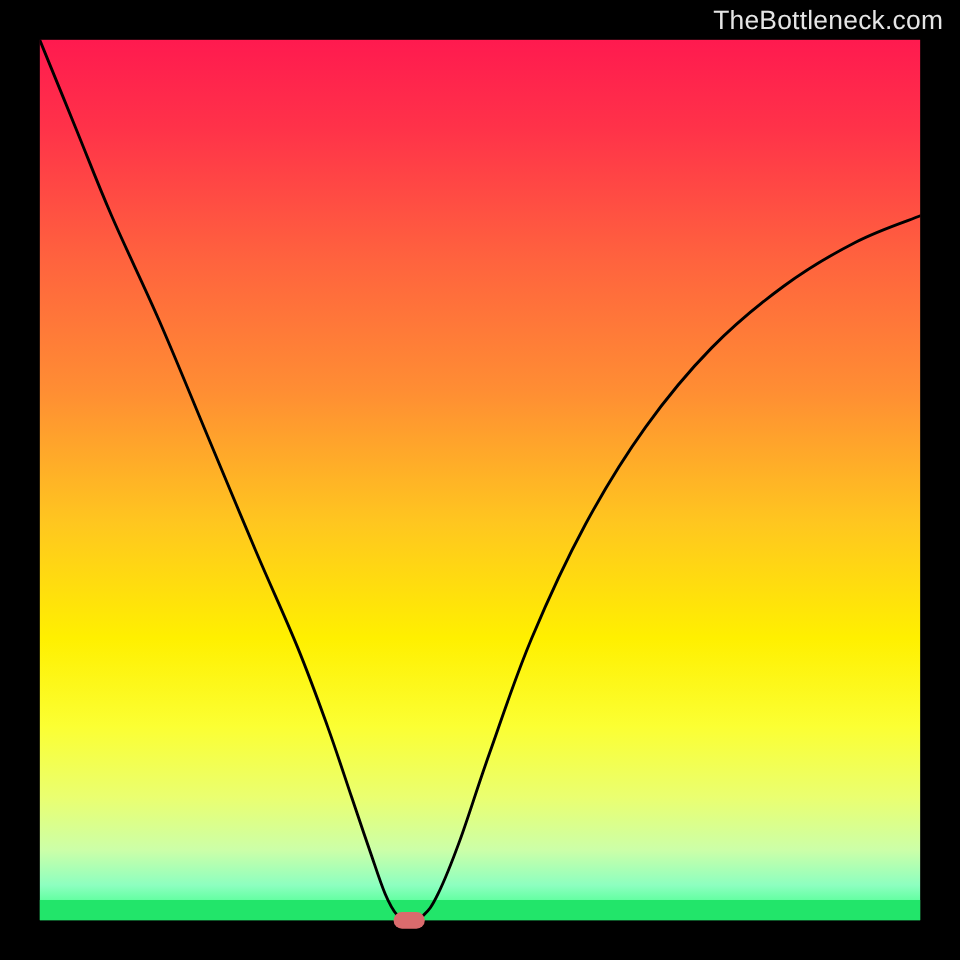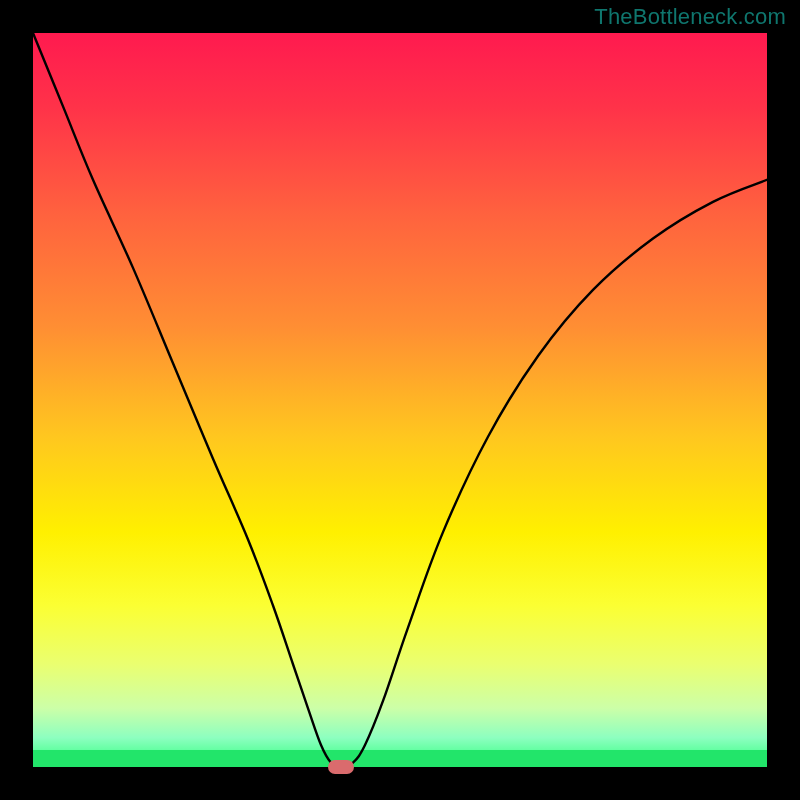--- a/index.html
+++ b/index.html
@@ -14,21 +14,21 @@
   .frame {
     position: relative;
     width: 800px;
     height: 800px;
     background: #000;
   }
   .watermark {
     position: absolute;
     top: 4px;
     right: 14px;
-    color: #0f766e;
+    color: #e5e5e5;
     font-size: 22px;
     letter-spacing: 0.2px;
     font-weight: 500;
     z-index: 10;
   }
   .plot-outer {
     position: absolute;
     left: 33px;
     top: 33px;
     width: 734px;

